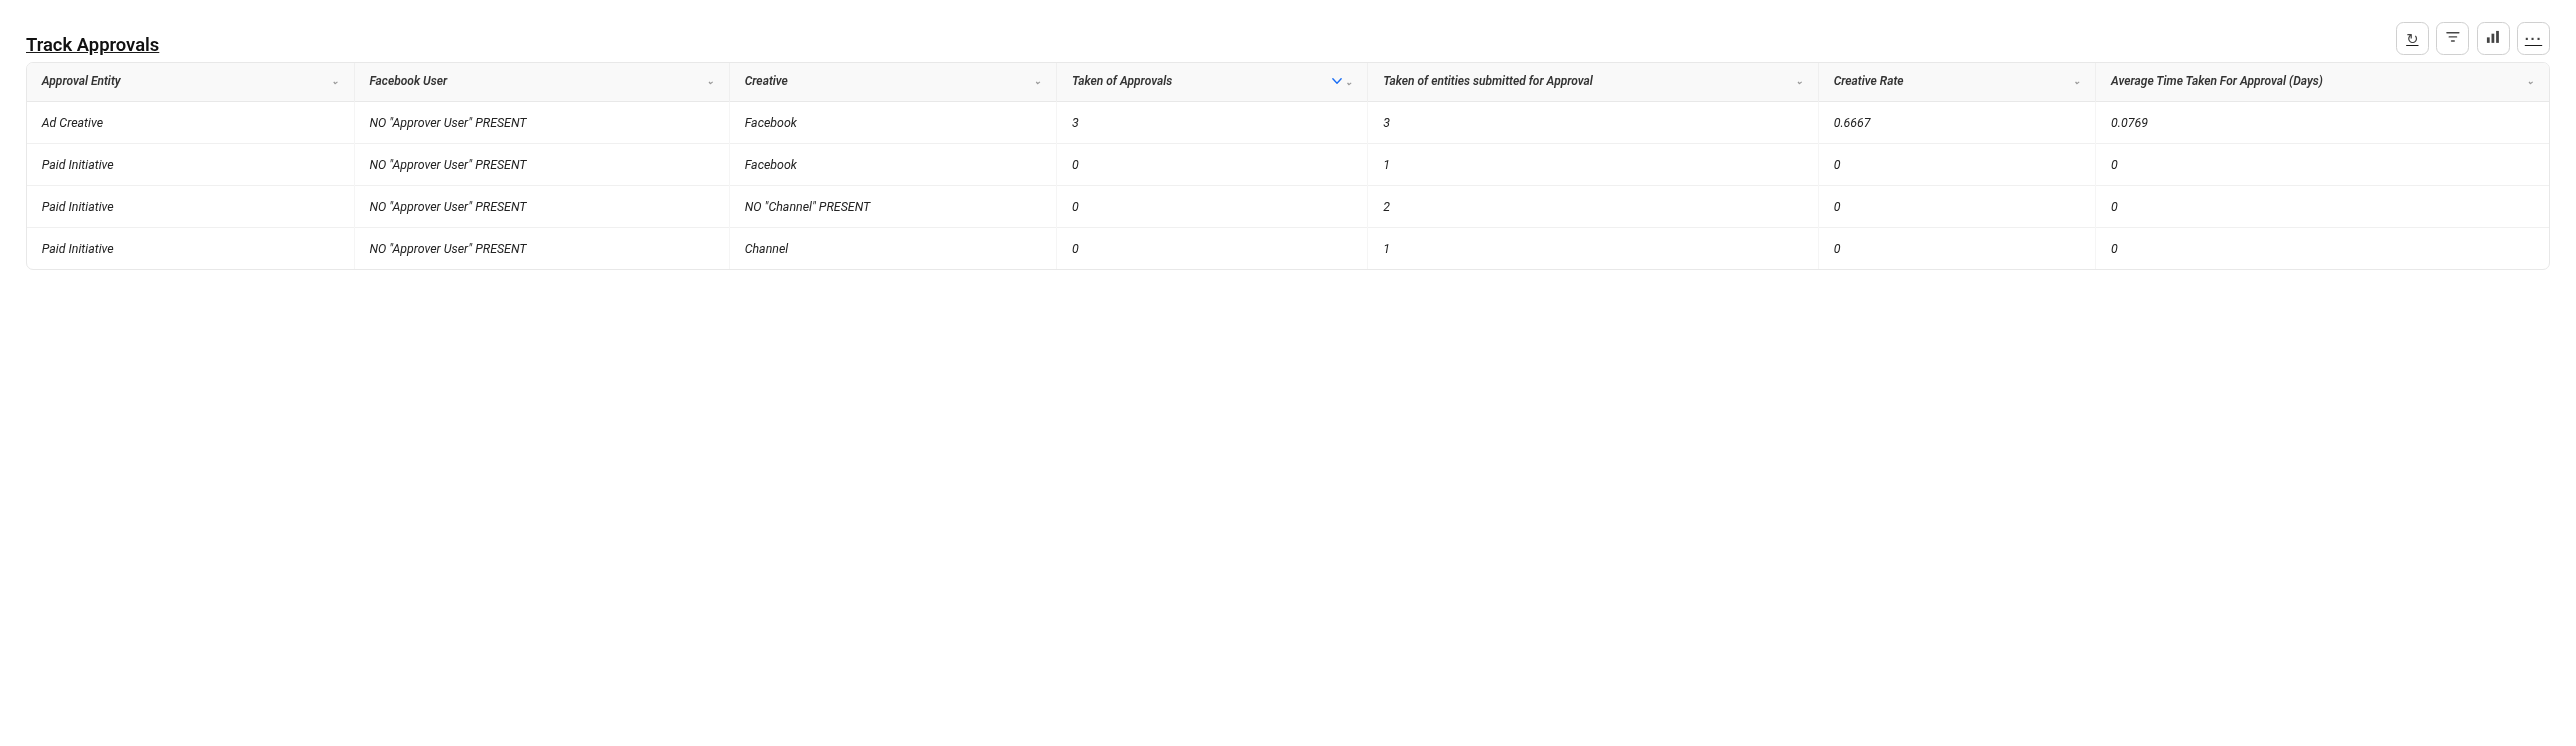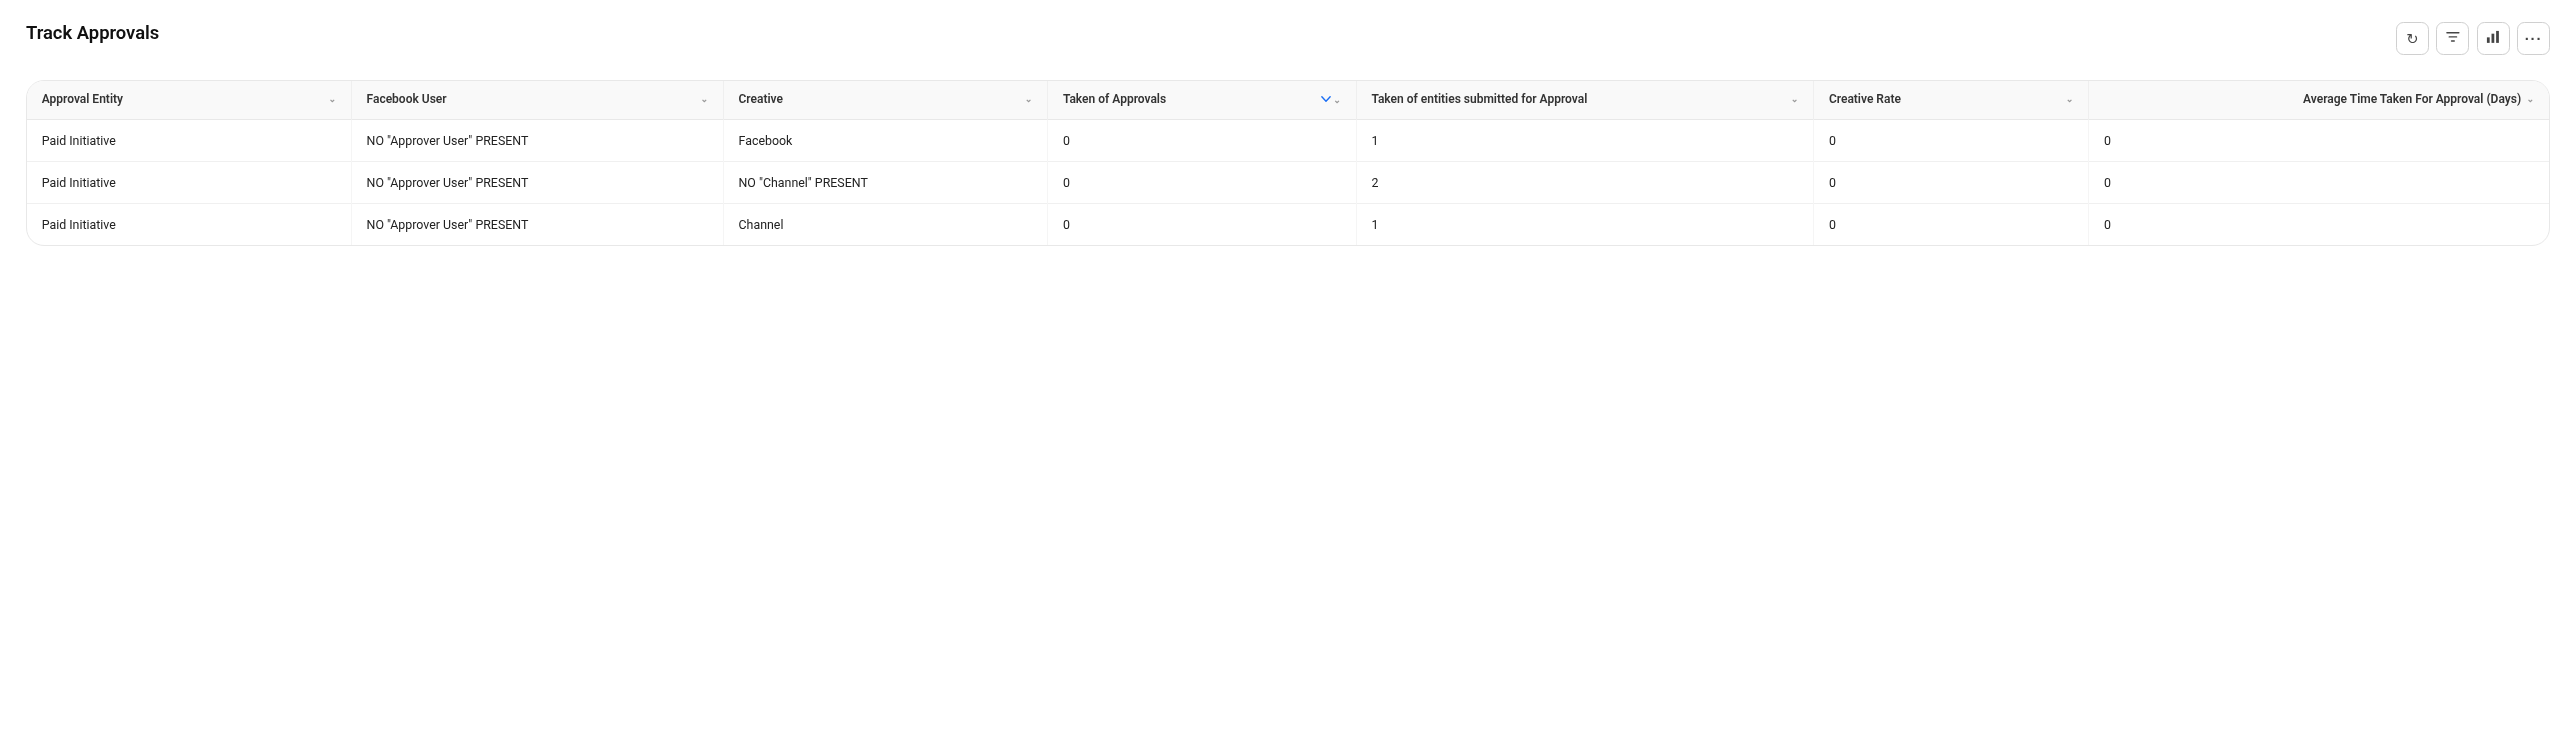--- a/index.html
+++ b/index.html
@@ -15,23 +15,24 @@
       font-size: 13px;
     }
 
     .container {
       padding: 22px 26px;
       min-height: 100vh;
     }
 
     .header {
       display: flex;
-      align-items: flex-start;
+      align-items: flex-end;
       justify-content: space-between;
-      margin-bottom: 25px;
+      margin-bottom: 7px;
+      text-decoration: underline;
     }
 
     .title {
       font-size: 18.4px;
       font-weight: 600;
       color: #111;
     }
 
     .toolbar {
       display: flex;
@@ -50,21 +51,22 @@
       justify-content: center;
       cursor: pointer;
       color: #444;
       font-size: 13.8px;
     }
 
     .table-wrapper {
       width: 100%;
       overflow-x: auto;
       border: 0.9px solid #e8e8e8;
-      border-radius: 18px;
+      border-radius: 7px;
+      font-style: italic;
     }
 
     table {
       width: 100%;
       border-collapse: collapse;
     }
 
     thead tr {
       background: #f9f9f9;
       border-bottom: 0.9px solid #e8e8e8;
@@ -207,29 +209,38 @@
               <span class="th-label">Taken of entities submitted for Approval</span>
               <span class="sort-icon chevron">⌄</span>
             </div>
           </th>
           <th style="min-width:156px;">
             <div class="th-inner">
               <span class="th-label">Creative Rate</span>
               <span class="sort-icon chevron">⌄</span>
             </div>
           </th>
-          <th style="min-width:202px;text-align:right;">
+          <th style="min-width:202px;">
             <div class="th-inner">
               <span class="th-label">Average Time Taken For Approval (Days)</span>
               <span class="sort-icon chevron">⌄</span>
             </div>
           </th>
         </tr>
       </thead>
       <tbody id="table-body">
+      <tr>
+            <td>Ad Creative</td>
+            <td>NO "Approver User" PRESENT</td>
+            <td>Facebook</td>
+            <td>3</td>
+            <td>3</td>
+            <td>0.6667</td>
+            <td>0.0769</td>
+          </tr>
           <tr>
             <td>Paid Initiative</td>
             <td>NO "Approver User" PRESENT</td>
             <td>Facebook</td>
             <td>0</td>
             <td>1</td>
             <td>0</td>
             <td>0</td>
           </tr>
           <tr>

